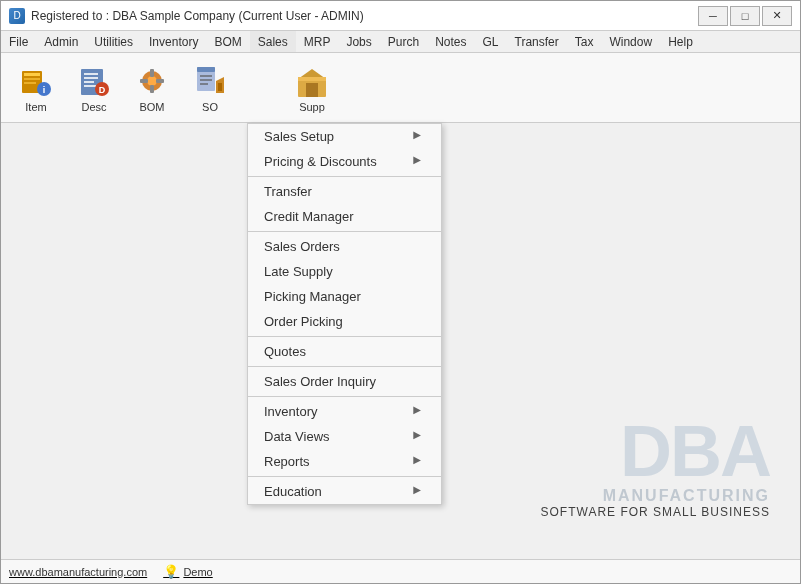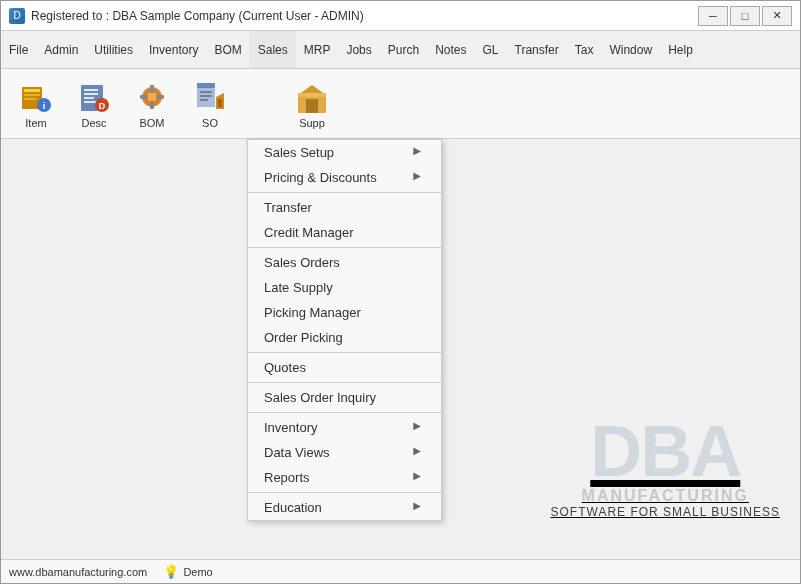--- a/index.html
+++ b/index.html
@@ -70,21 +70,21 @@
       display: flex;
       align-items: center;
       justify-content: center;
       font-size: 11px;
       color: #333;
     }
 
     
     .menu-bar {
       background: #f0f0f0;
-      height: 38px;
+      height: 22px;
       display: flex;
       align-items: center;
       border-bottom: 1px solid #ccc;
     }
 
     .menu-item {
       padding: 2px 8px;
       cursor: pointer;
       height: 100%;
       display: flex;
@@ -175,23 +175,22 @@
 
     .arrow {
       font-size: 10px;
       color: #666;
     }
 
     
     .watermark {
       position: absolute;
       bottom: 40px;
-      right: 20px;
-      text-align: center;
-      text-decoration: underline;
+      right: 30px;
+      text-align: right;
     }
 
     .watermark-dba {
       font-size: 72px;
       font-weight: bold;
       color: #d0d8e0;
       letter-spacing: -2px;
       line-height: 1;
     }
 
@@ -210,20 +209,21 @@
 
     
     .status-bar {
       height: 24px;
       background: #f8f8f8;
       border-top: 1px solid #ccc;
       display: flex;
       align-items: center;
       padding: 0 8px;
       gap: 16px;
+      text-decoration: underline;
     }
 
     .status-url {
       font-size: 11px;
       color: #333;
     }
 
     .status-demo {
       display: flex;
       align-items: center;

